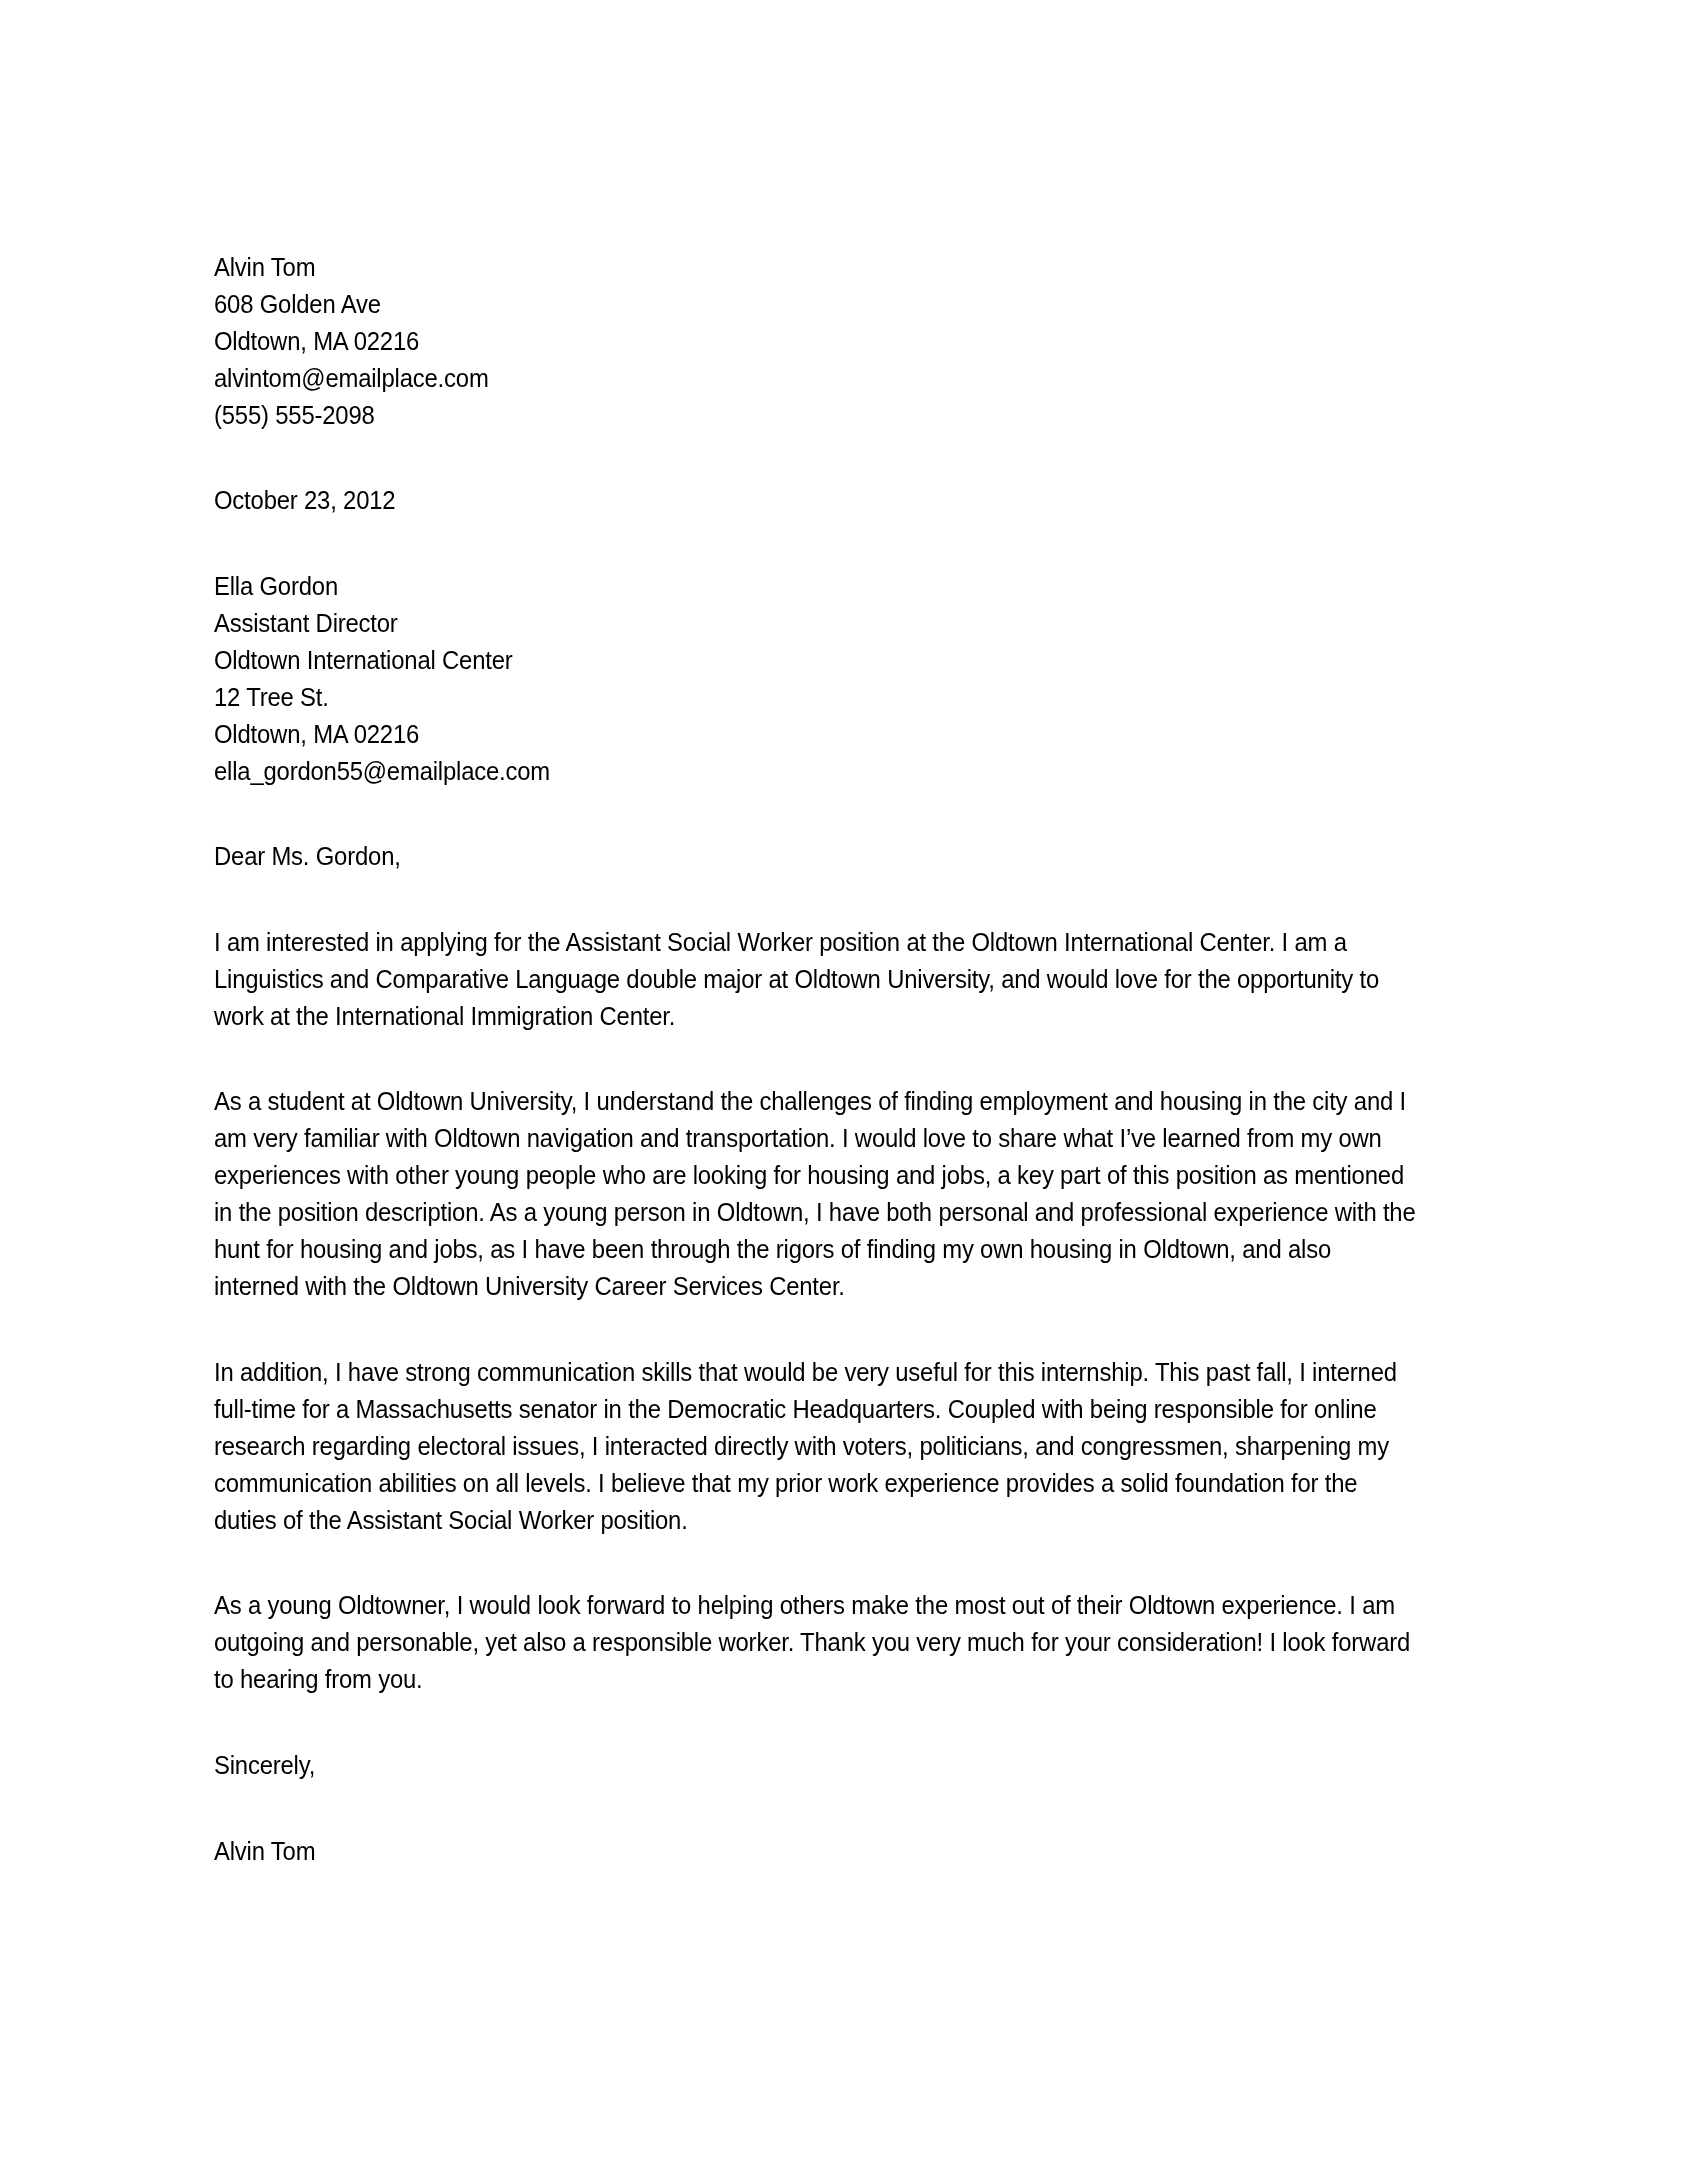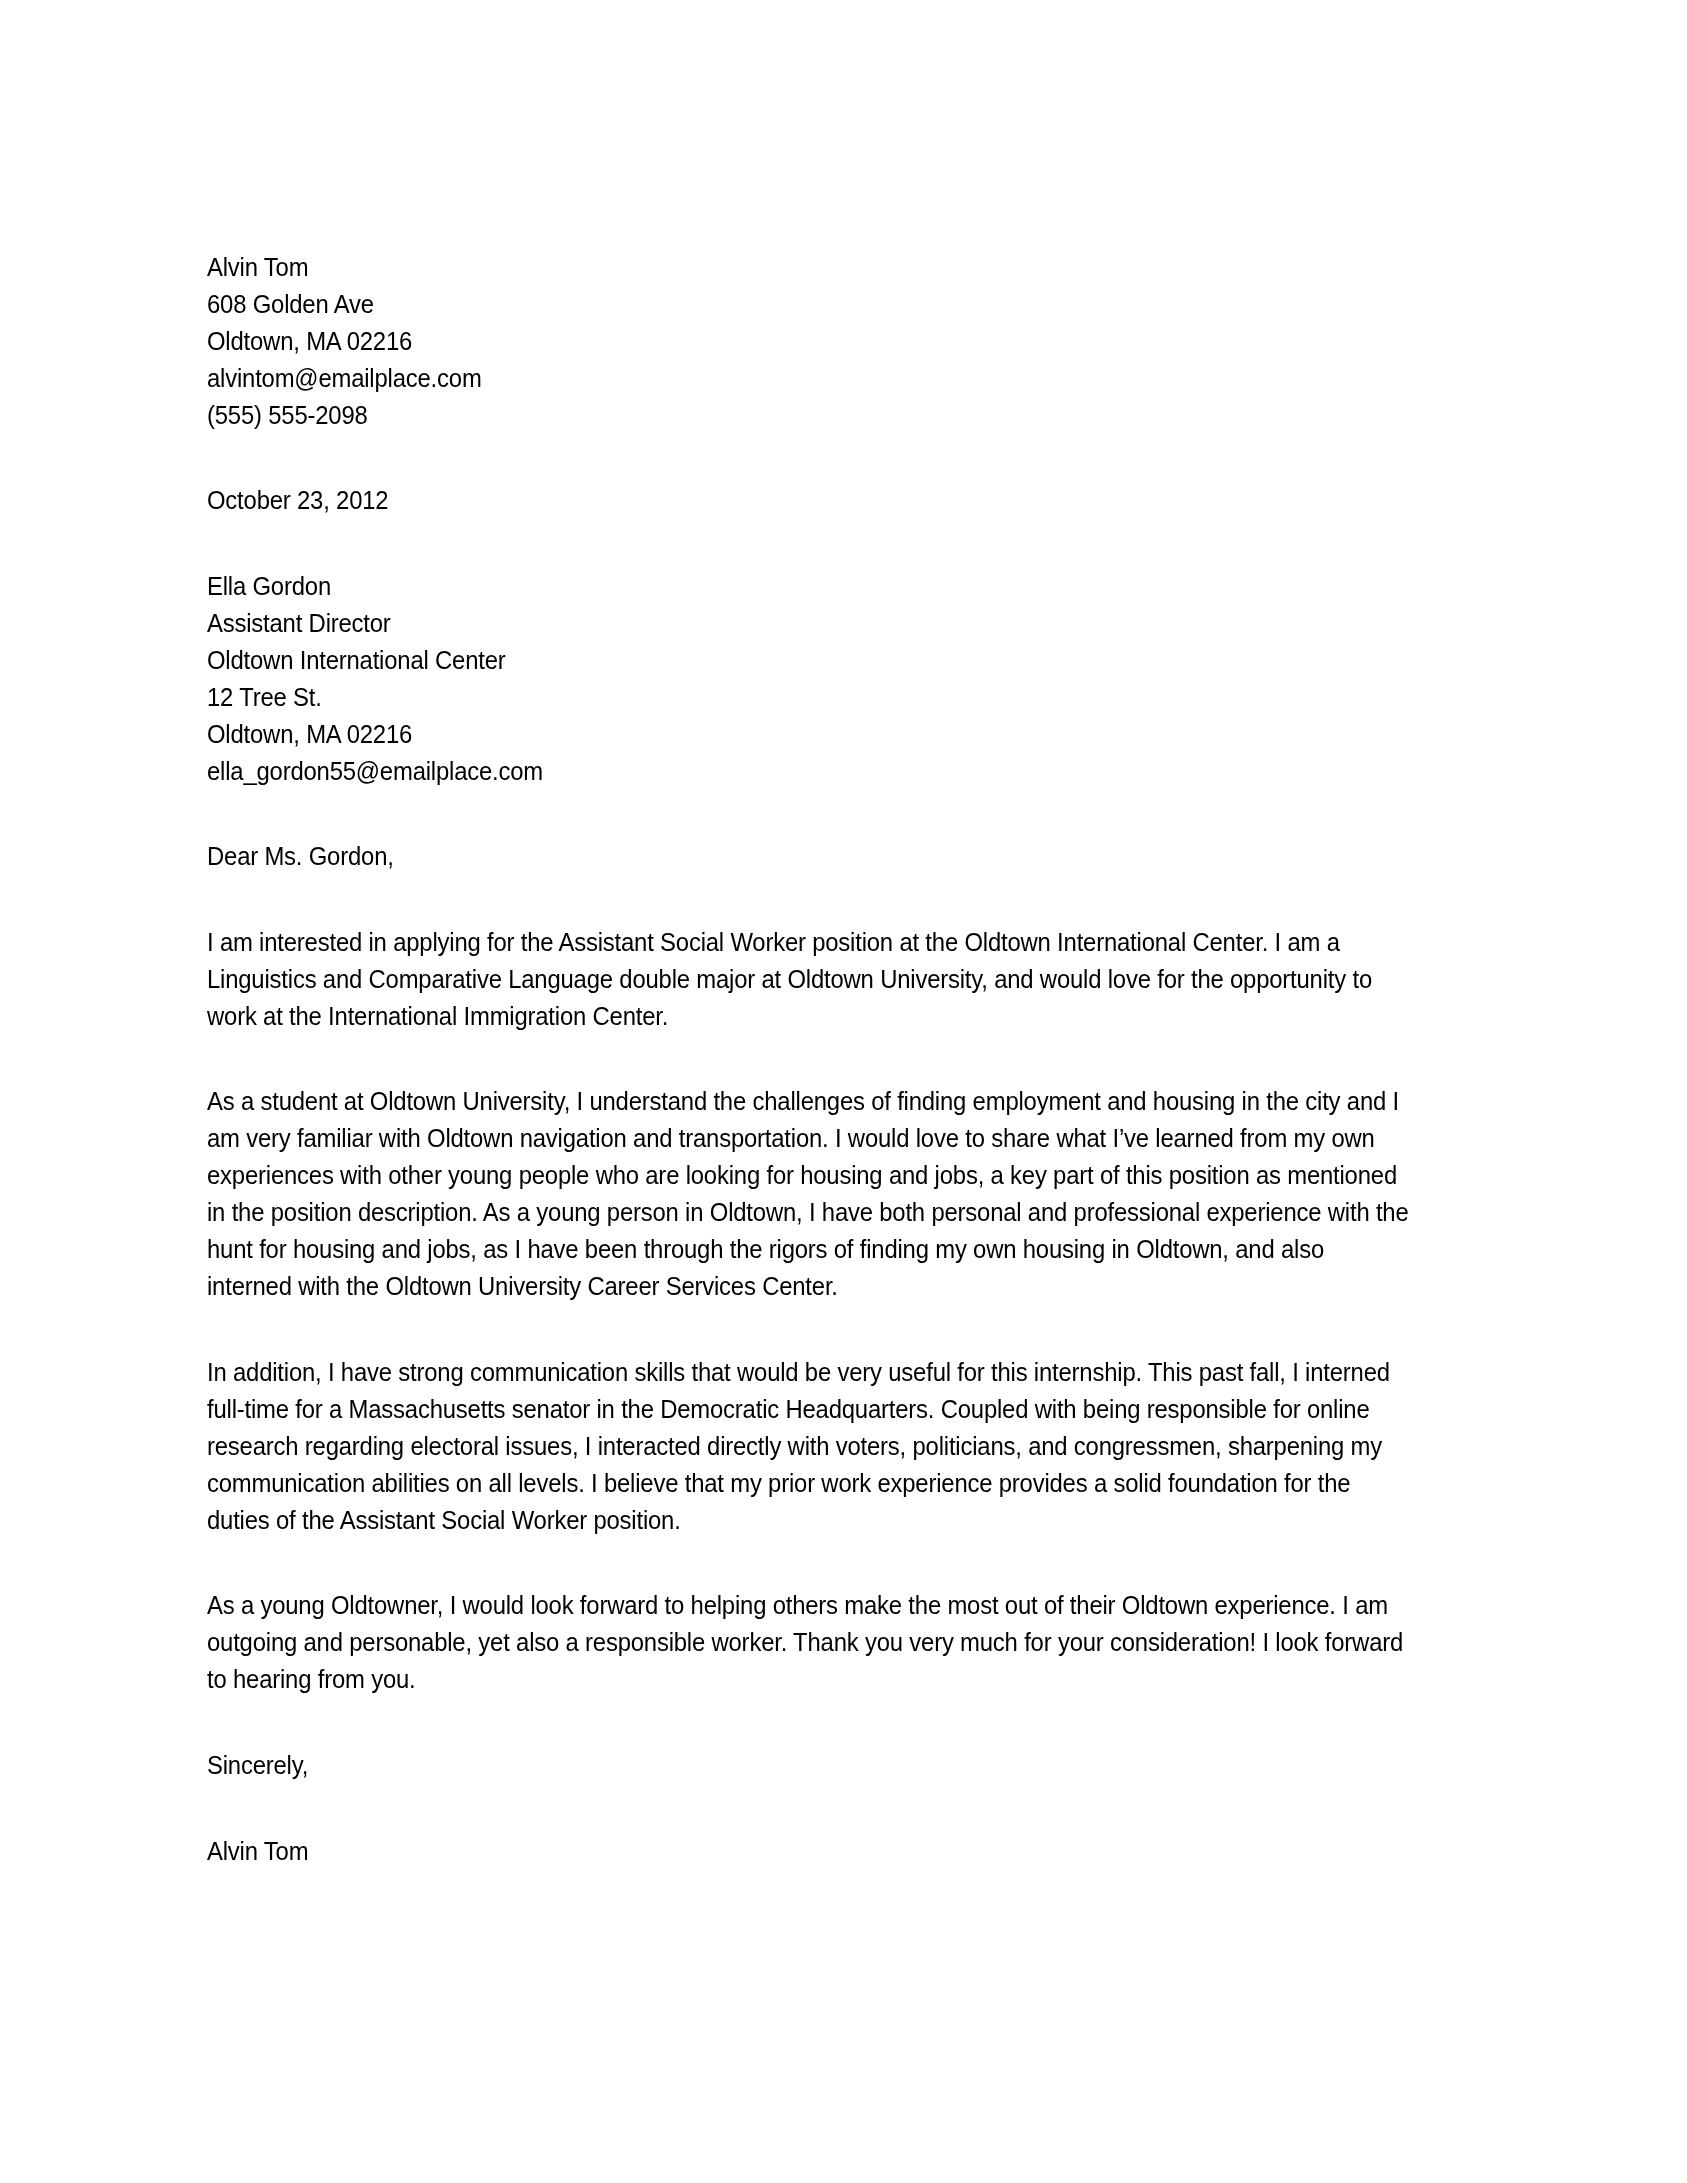--- a/index.html
+++ b/index.html
@@ -1,18 +1,18 @@
 <!DOCTYPE html>
 <html style="font-size:10.6px"><head>
   <meta charset="utf-8">
   <style>
     html, body { margin: 0; padding: 0; background: #ffffff; }
     body { width: 1687px; height: 2183px; position: relative; overflow: hidden; }
     .page {
-      position: absolute; left: 10px; top: 0; width: 1645px; height: 2183px;
+      position: absolute; left: 17px; top: 0; width: 1645px; height: 2183px;
       background: #ffffff; color: #000000;
       font-family: "Liberation Sans", sans-serif;
     }
     .line {
       position: absolute; left: 197px;
       font-size: 26.5px; line-height: 37px; height: 37px;
       white-space: nowrap;
       transform-origin: left top;
       transform: scaleX(0.90);
       letter-spacing: -0.2px;

